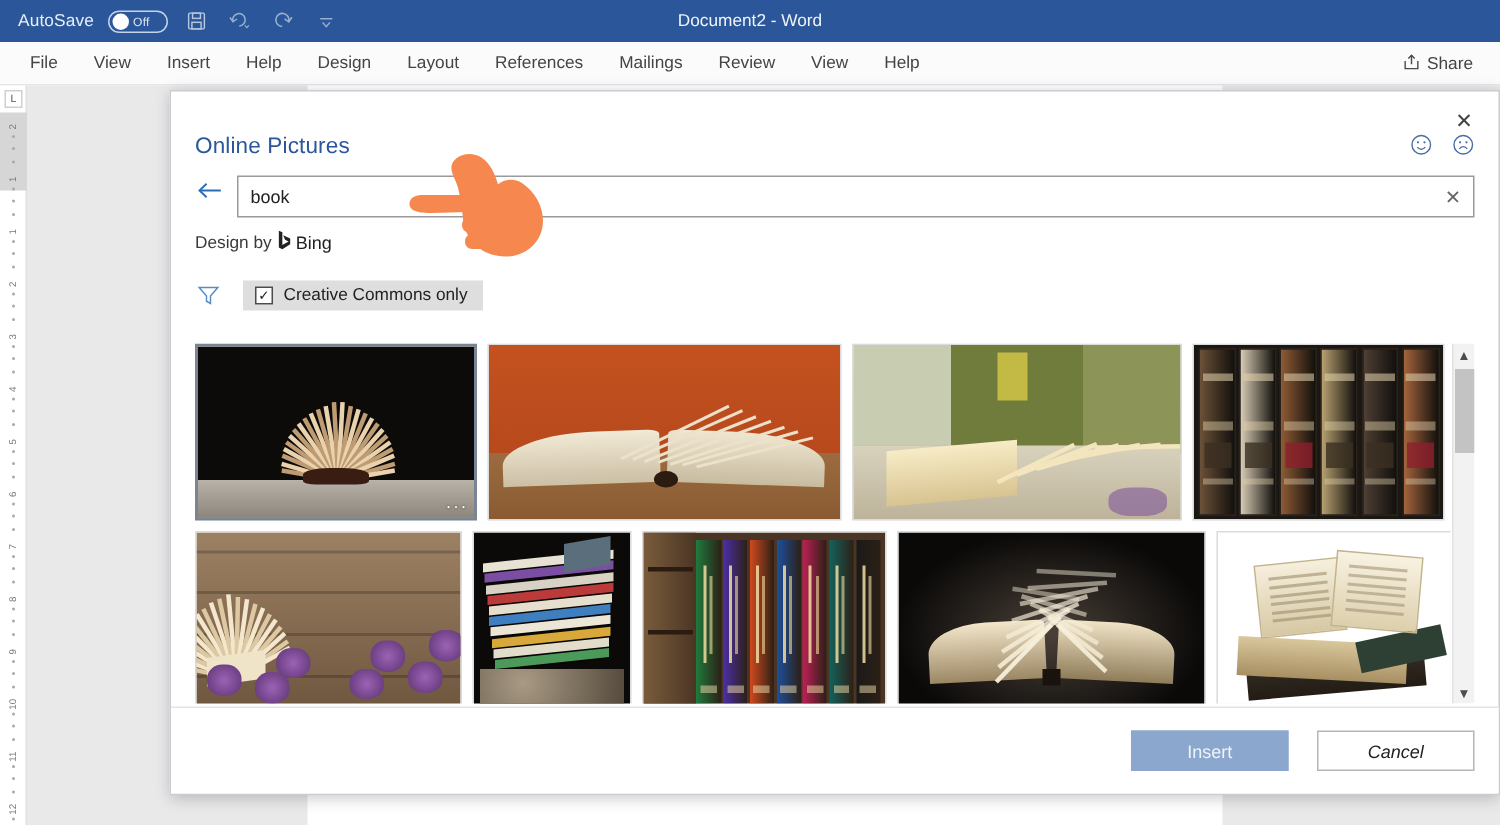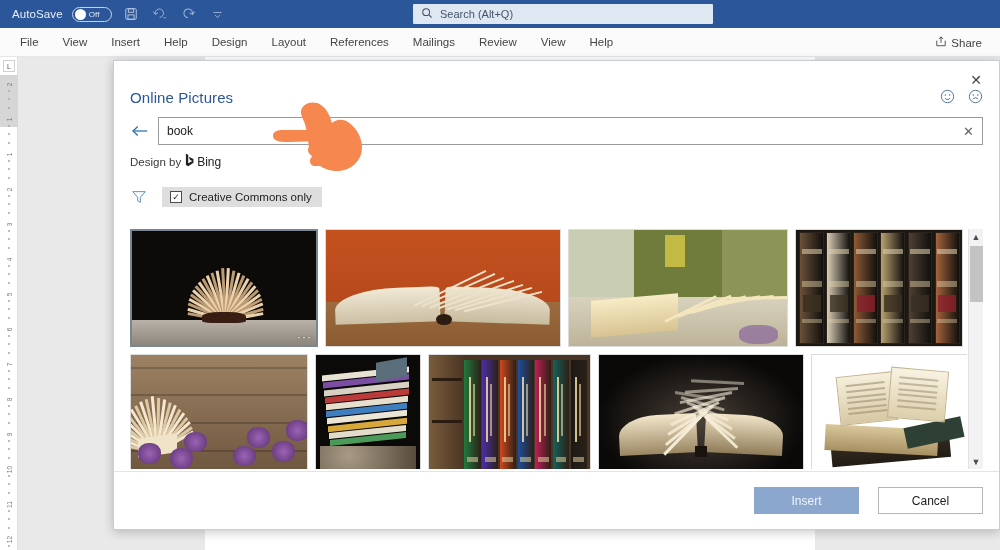--- a/index.html
+++ b/index.html
@@ -126,21 +126,21 @@
     font-size: 15px; color: #2b579a; letter-spacing: .1px;
   }
   .feedback {
     position: absolute; right: 16px; top: 28px;
     display: flex; gap: 13px; align-items: center;
   }
   .feedback svg { display: block; }
 
   .search-row {
     position: absolute; left: 16px; top: 56px; right: 16px; height: 28px;
-    display: flex; align-items: center; gap: 8px;
+    display: flex; gap: 8px;
   }
   .back-arrow {
     width: 20px; height: 20px; display: flex;
     align-items: center; justify-content: center; color: #2b6cb9;
   }
   .dlg-search {
     flex: 1; height: 28px; border: 1px solid #9a9a9a; background: #fff;
     display: flex; align-items: center; padding: 0 8px;
   }
   .dlg-search input {
@@ -221,21 +221,21 @@
   }
   .btn {
     position: absolute; height: 27px; width: 105px;
     font-size: 12px; display: flex; align-items: center;
     justify-content: center;
   }
   .btn-insert {
     right: 140px; background: #8ba7cd; color: #eef3fa; border: 1px solid #8ba7cd;
   }
   .btn-cancel {
-    right: 16px; background: #fff; color: #222; border: 1px solid #b6b6b6;
+    right: 16px; background: #fff; color: #222; border: 1px solid #b6b6b6; font-style: italic;
   }
 
   
   .hand {
     position: absolute; left: 272px; top: 98px;
     width: 110px; height: 80px; pointer-events: none;
   }
 </style>
 </head>
 <body>
@@ -272,31 +272,20 @@
       <span class="qat-icon">
         <svg width="13" height="13" viewBox="0 0 16 16" fill="none" stroke="#b9c9e2" stroke-width="1.2">
           <path d="M3 5.5 h10"></path>
             <path d="M5 8.5 l3 3.5 3-3.5"></path>
         </svg>
       </span>
     </div>
 
     <div class="tb-title">Document2  -  Word</div>
 
-    <div class="tb-center">
-      <div class="search-box">
-        <span>
-          <svg width="12" height="12" viewBox="0 0 14 14" fill="none" stroke="#45536b" stroke-width="1.2">
-            <circle cx="6" cy="6" r="4"></circle>
-              <path d="M9.2 9.2 L12.5 12.5"></path>
-          </svg>
-        </span>
-        <span class="ph">Search (Alt+Q)</span>
-      </div>
-    </div>
 
   </div>
 
   <div class="ribbon">
     <div class="ribbon-tabs">
       <span class="rtab">File</span>
       <span class="rtab">View</span>
       <span class="rtab">Insert</span>
       <span class="rtab">Help</span>
       <span class="rtab">Design</span>

